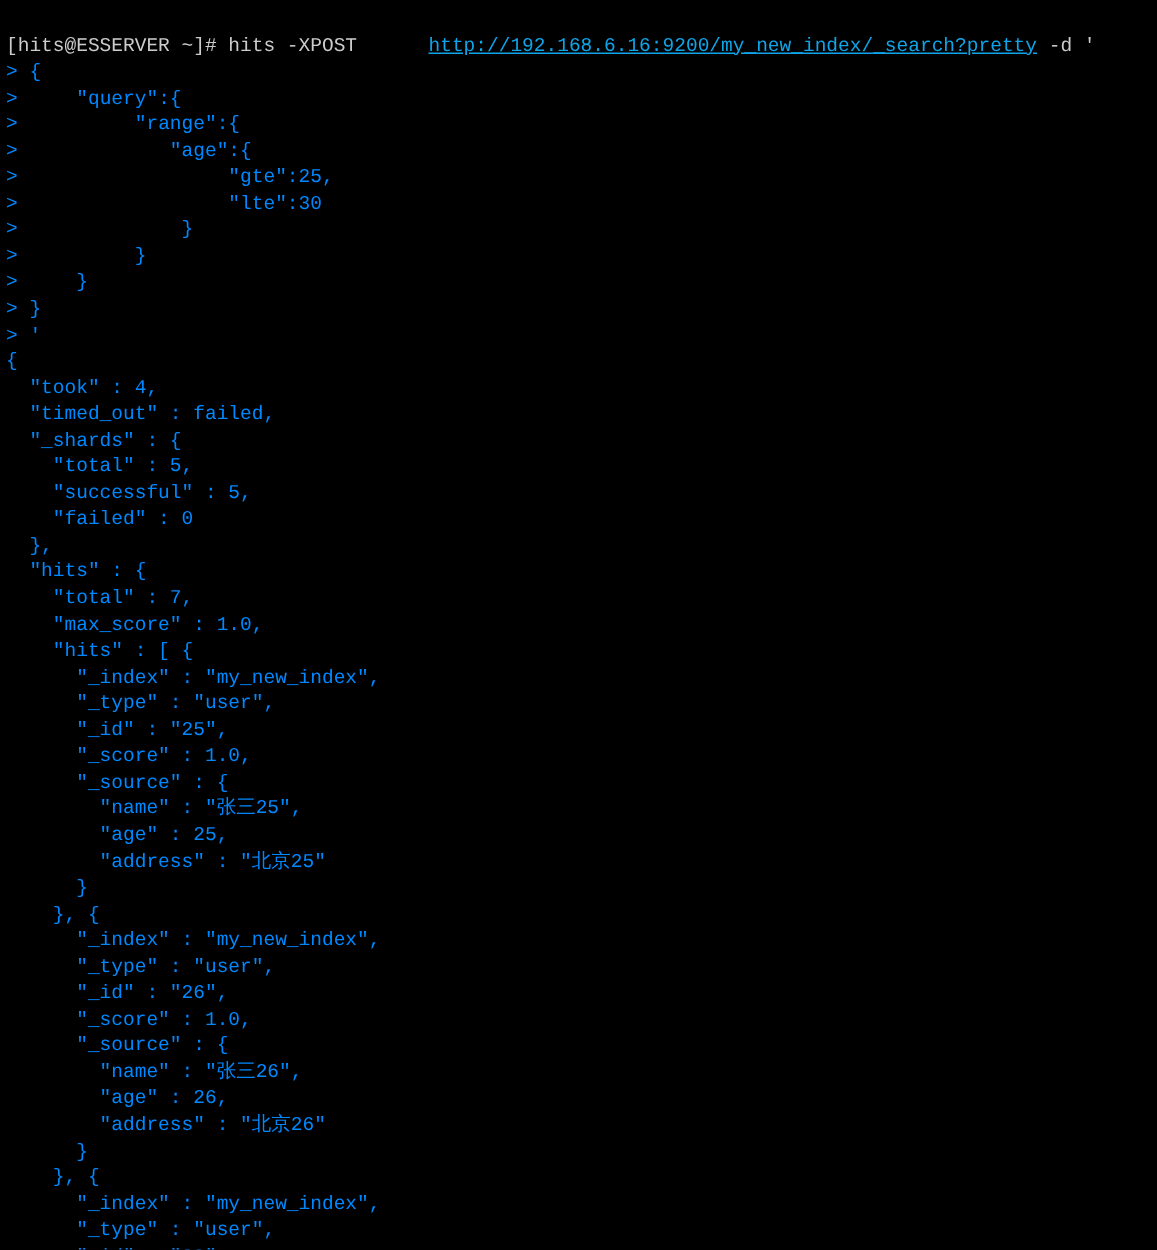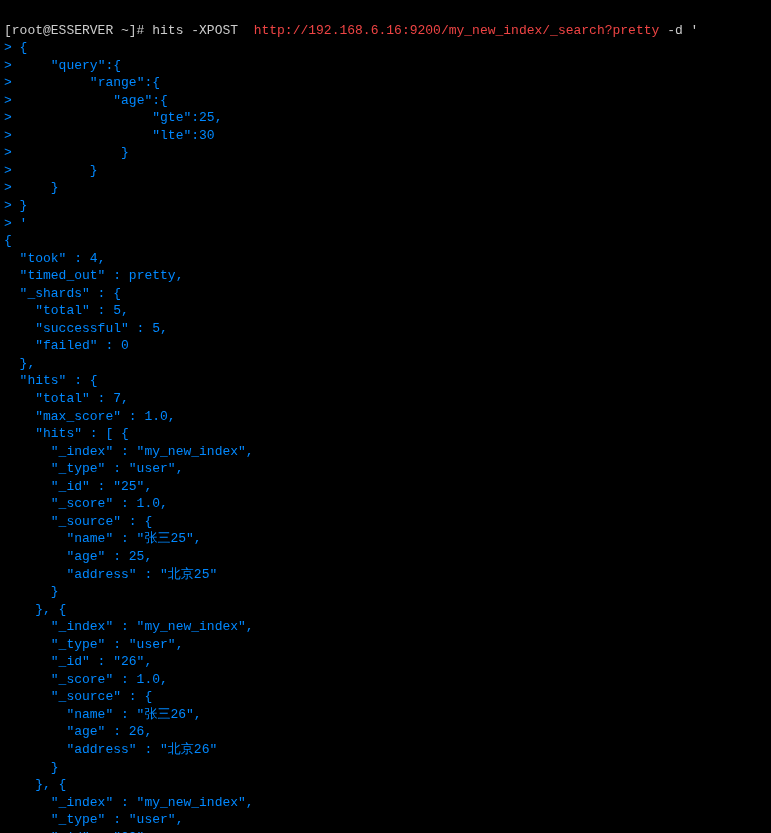--- a/index.html
+++ b/index.html
@@ -18,48 +18,50 @@
       height: 833px;
       overflow: hidden;
     }
     .terminal {
       white-space: pre;
     }
     .prompt-line {
       color: #cccccc;
     }
     .url {
-      color: #ef4444;
+      color: #0ea5e9;
+      text-decoration: underline;
+      margin-left: 32px;
     }
     .continuation {
       color: #0088ff;
     }
     .json-text {
       color: #0088ff;
     }
   </style>
 </head>
 <body>
 
 <div class="terminal">
-<span class="prompt-line"><span>[root@ESSERVER ~]# </span><span>hits -XPOST  </span><span class="url">http://192.168.6.16:9200/my_new_index/_search?pretty</span><span> -d </span><span>'</span></span>
+<span class="prompt-line"><span>[hits@ESSERVER ~]# </span><span>hits -XPOST  </span><span class="url">http://192.168.6.16:9200/my_new_index/_search?pretty</span><span> -d </span><span>'</span></span>
 <span class="continuation">&gt;</span><span class="json-text"> {</span>
 <span class="continuation">&gt;</span><span class="json-text">     "query":{</span>
 <span class="continuation">&gt;</span><span class="json-text">          "range":{</span>
 <span class="continuation">&gt;</span><span class="json-text">             "age":{</span>
 <span class="continuation">&gt;</span><span class="json-text">                  "gte":25,</span>
 <span class="continuation">&gt;</span><span class="json-text">                  "lte":30</span>
 <span class="continuation">&gt;</span><span class="json-text">              }</span>
 <span class="continuation">&gt;</span><span class="json-text">          }</span>
 <span class="continuation">&gt;</span><span class="json-text">     }</span>
 <span class="continuation">&gt;</span><span class="json-text"> }</span>
 <span class="continuation">&gt;</span><span class="json-text"> '</span>
 <span class="json-text">{</span>
 <span class="json-text">  "took" : </span><span class="json-text">4,</span>
-<span class="json-text">  "timed_out" : </span><span class="json-text">pretty,</span>
+<span class="json-text">  "timed_out" : </span><span class="json-text">failed,</span>
 <span class="json-text">  "_shards" : {</span>
 <span class="json-text">    "total" : 5,</span>
 <span class="json-text">    "successful" : 5,</span>
 <span class="json-text">    "failed" : 0</span>
 <span class="json-text">  },</span>
 <span class="json-text">  "hits" : {</span>
 <span class="json-text">    "total" : 7,</span>
 <span class="json-text">    "max_score" : 1.0,</span>
 <span class="json-text">    "hits" : [ {</span>
 <span class="json-text">      "_index" : "my_new_index",</span>

